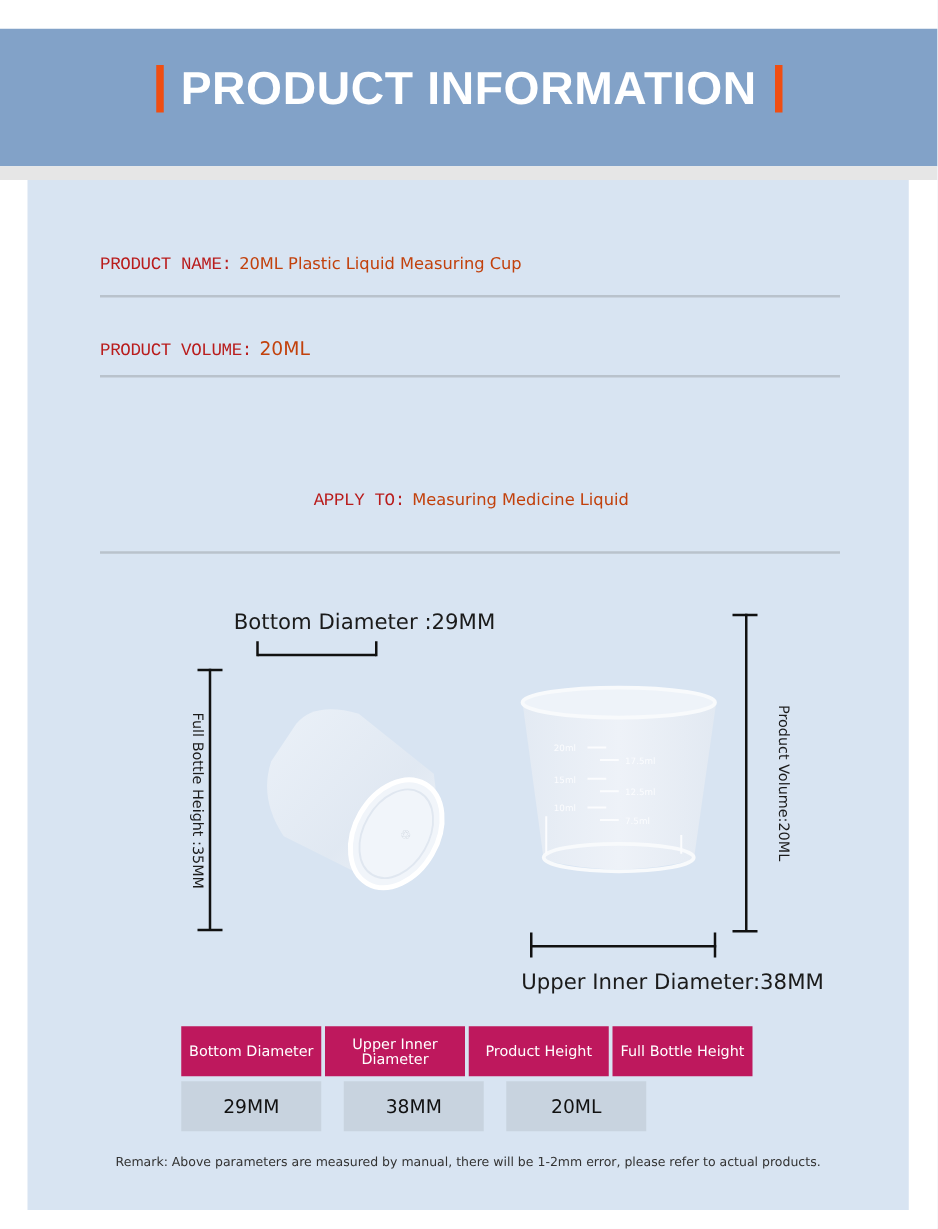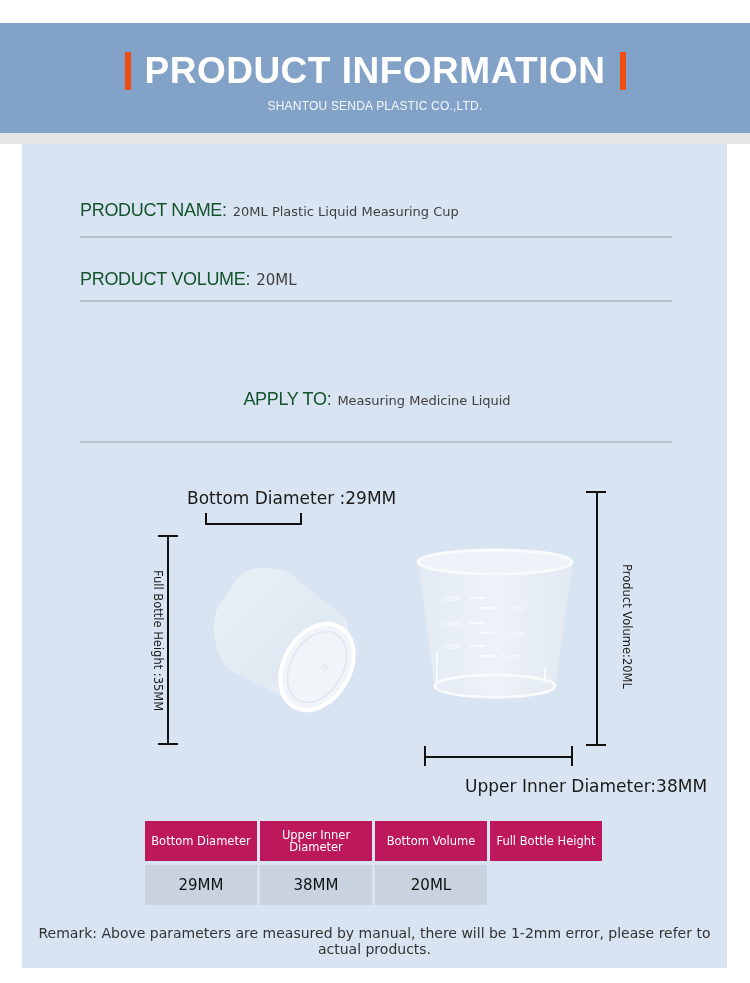--- a/index.html
+++ b/index.html
@@ -11,49 +11,48 @@
   .header .bar { width: 6px; height: 38px; background: #f04e12; display: inline-block; }
   .header .title { color: #fff; font-family: "Liberation Sans", sans-serif; font-weight: bold; font-size: 37px; letter-spacing: 0.5px; margin: 0 14px; line-height: 40px; }
   .header .subtitle { position: absolute; left: 0; top: 76px; width: 750px; text-align: center; color: #f4f7fb; font-family: "Liberation Sans", sans-serif; font-size: 12px; letter-spacing: 0.2px; }
 
   .gray-strip { position: absolute; left: 0; top: 133px; width: 750px; height: 11px; background: #e6e6e6; }
 
   .panel { position: absolute; left: 22px; top: 144px; width: 705px; height: 824px; background: #d8e4f2; }
 
   .info-row { position: absolute; left: 58px; width: 592px; }
   .info-row .line { position: absolute; left: 0; width: 592px; height: 2px; background: #b9c2cc; }
-  .info-row .label { font-family: Liberation Sans, sans-serif; font-size: 18px; color: #14532d; letter-spacing: -0.3px; }
-  .info-row .value { font-family: "DejaVu Sans", sans-serif; font-size: 13px; color: #404040; margin-left: 6px; }
+  .info-row .label { font-family: Liberation Mono, monospace; font-size: 14px; color: #b91c1c; letter-spacing: -0.3px; }
+  .info-row .value { font-family: "DejaVu Sans", sans-serif; font-size: 13px; color: #c2410c; margin-left: 6px; }
 
   .dim-text { position: absolute; font-family: "DejaVu Sans", sans-serif; font-size: 17px; color: #1b1b1b; white-space: nowrap; }
   .vtext { position: absolute; font-family: "DejaVu Sans", sans-serif; font-size: 11.5px; color: #1b1b1b; white-space: nowrap; transform-origin: left top; }
 
   .hline { position: absolute; height: 1.5px; background: #111; }
   .vline { position: absolute; width: 1.5px; background: #111; }
 
   .cup { position: absolute; }
 
   .table { position: absolute; left: 123px; top: 677px; width: 460px; }
   .thead, .trow { display: flex; }
   .th { width: 112px; height: 40px; margin-right: 3px; background: #be185d; color: #fff; font-family: "DejaVu Sans", sans-serif; font-size: 11.5px; display: flex; align-items: center; justify-content: center; text-align: center; line-height: 12px; padding: 0 4px; }
   .trow { margin-top: 4px; }
-  .td { width: 112px; height: 40px; margin-right: 3px; background: #c8d3df; color: #111; font-family: "DejaVu Sans", sans-serif; font-size: 15px; display: flex; align-items: center; justify-content: center; }
+  .td { width: 112px; height: 40px; margin-right: 18px; background: #c8d3df; color: #111; font-family: "DejaVu Sans", sans-serif; font-size: 15px; display: flex; align-items: center; justify-content: center; }
 
-  .remark { position: absolute; left: 0; top: 781px; width: 705px; text-align: center; font-family: "DejaVu Sans", sans-serif; font-size: 14px; color: #333; }
+  .remark { position: absolute; left: 0; top: 781px; width: 705px; text-align: center; font-family: "DejaVu Sans", sans-serif; font-size: 10px; color: #333; }
 </style>
 </head>
 <body>
 
 <div class="header">
   <div class="title-row">
     <span class="bar"></span>
     <span class="title">PRODUCT INFORMATION</span>
     <span class="bar"></span>
   </div>
-  <div class="subtitle">SHANTOU SENDA PLASTIC CO.,LTD.</div>
 </div>
 
 <div class="gray-strip"></div>
 
 <div class="panel">
 
   <div class="info-row" style="top:56px;">
     <span class="label">PRODUCT NAME:</span><span class="value">20ML Plastic Liquid Measuring Cup</span>
     <div class="line" style="top:36px;"></div>
   </div>
@@ -125,27 +124,27 @@
   </svg>
 
   <div class="vline" style="left:574px; top:347px; height:254px;"></div>
   <div class="hline" style="left:564px; top:347px; width:20px;"></div>
   <div class="hline" style="left:564px; top:600px; width:20px;"></div>
   <div class="vtext" style="left:598px; top:420px; transform: rotate(90deg) translate(0,-100%);">Product Volume:20ML</div>
 
   <div class="hline" style="left:403px; top:612px; width:148px;"></div>
   <div class="vline" style="left:402px; top:602px; height:20px;"></div>
   <div class="vline" style="left:549px; top:602px; height:20px;"></div>
-  <div class="dim-text" style="left:395px; top:632px;margin-left:48px;">Upper Inner Diameter:38MM</div>
+  <div class="dim-text" style="left:395px; top:632px;">Upper Inner Diameter:38MM</div>
 
   <div class="table">
     <div class="thead">
       <div class="th">Bottom Diameter</div>
       <div class="th">Upper Inner Diameter</div>
-      <div class="th">Bottom Volume</div>
+      <div class="th">Product Height</div>
       <div class="th">Full Bottle Height</div>
     </div>
     <div class="trow">
       <div class="td">29MM</div>
       <div class="td">38MM</div>
       <div class="td">20ML</div>
     </div>
   </div>
 
   <div class="remark">Remark: Above parameters are measured by manual, there will be 1-2mm error, please refer to actual products.</div>

